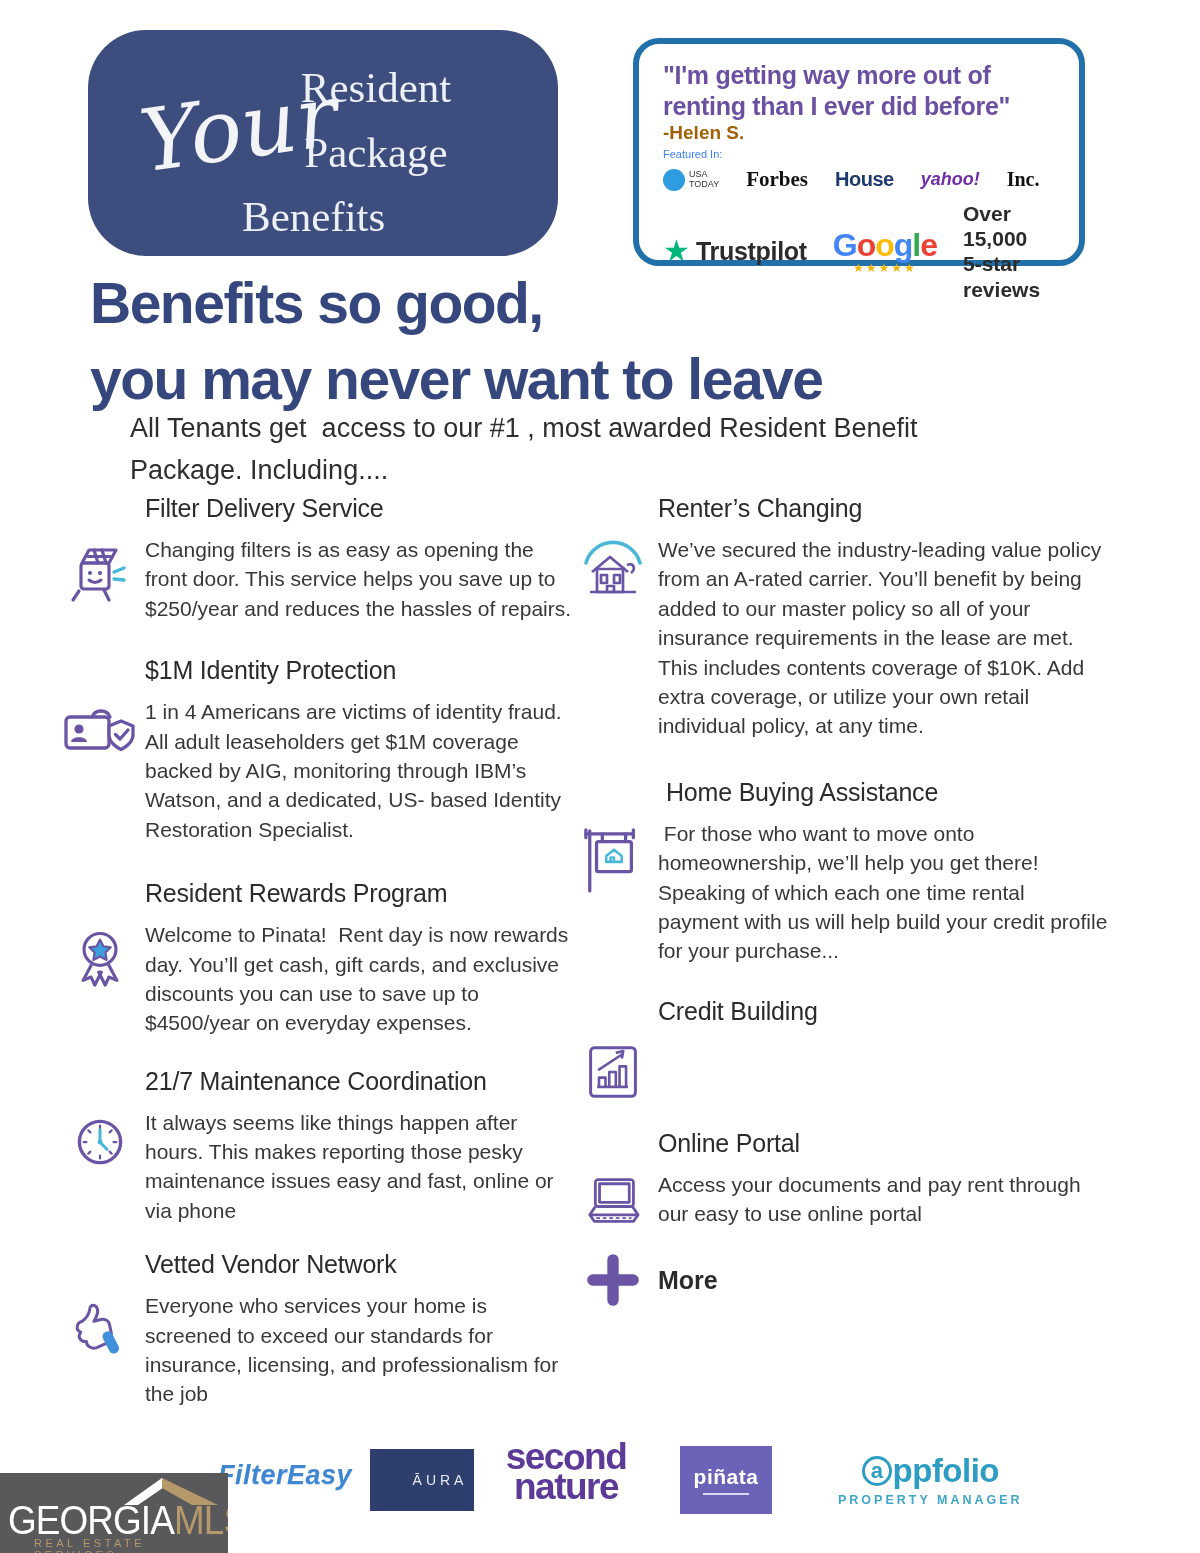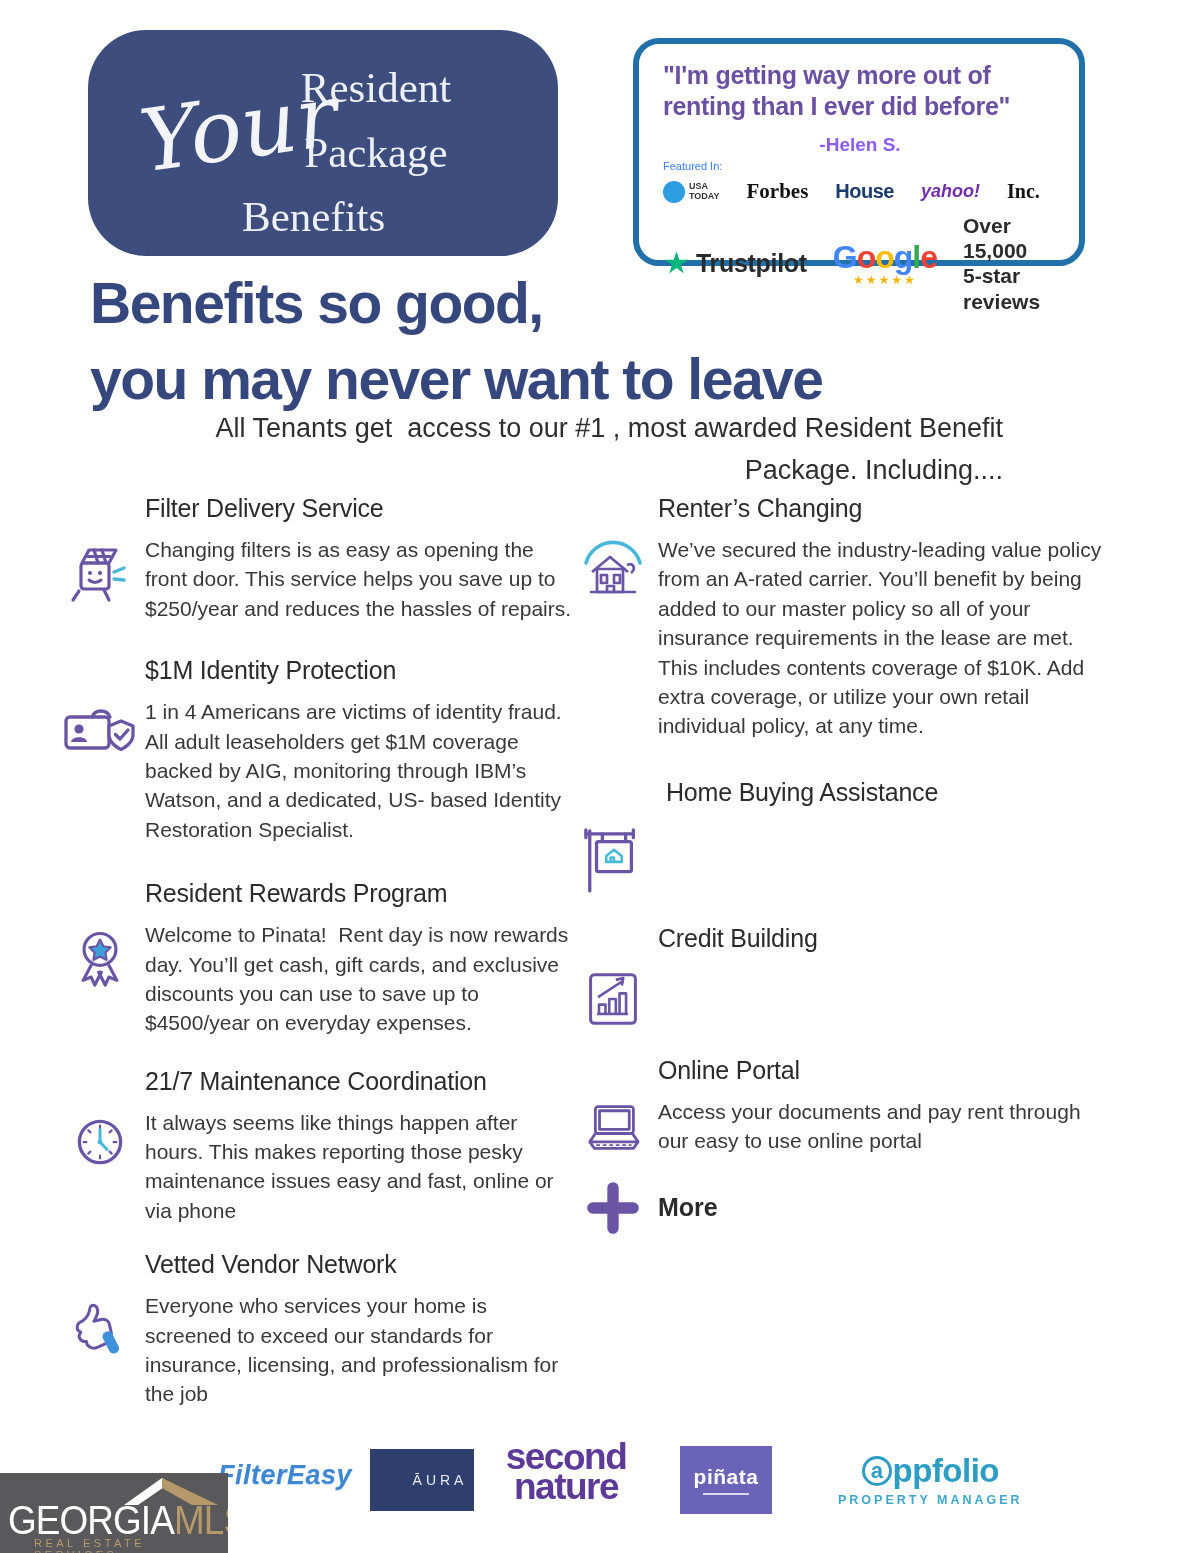--- a/index.html
+++ b/index.html
@@ -25,47 +25,47 @@
     line-height:1.5;
   }
 
   
   .quote-box {
     position:absolute; left:633px; top:38px; width:452px; height:228px;
     background:#fff; border:6px solid #2270a9; border-radius:26px;
     padding:16px 22px 10px 24px;
   }
   .quote { color:#6b4fa1; font-weight:bold; font-size:25px; line-height:1.22; letter-spacing:-0.3px; }
-  .attribution { text-align:center; color:#8b5cf6; font-weight:bold; font-size:19px; margin-top:13px; }
+  .attribution { text-align:left; color:#a16207; font-weight:bold; font-size:19px; margin-top:1px; }
   .featured-label { color:#3b82f6; font-size:11px; margin-top:4px; }
   .press-row { display:flex; align-items:center; gap:27px; margin-top:7px; }
   .usa-today { display:flex; align-items:center; gap:4px; }
   .usa-circle { width:22px; height:22px; border-radius:50%; background:#2d9ce0; }
-  .usa-text { font-size:9px; font-weight:bold; color:#333; line-height:1.1; }
+  .usa-text { font-size:9px; font-weight:normal; color:#333; line-height:1.1; }
   .forbes { font-family:"Liberation Serif", serif; font-weight:bold; font-size:21px; color:#111; }
   .house  { font-weight:bold; font-size:20px; color:#1d3a6e; letter-spacing:-0.5px; }
   .yahoo  { font-weight:bold; font-style:italic; font-size:18px; color:#6f2da8; }
   .inc    { font-family:"Liberation Serif", serif; font-weight:bold; font-size:20px; color:#111; }
   .reviews-row { display:flex; align-items:center; gap:26px; margin-top:9px; }
   .trustpilot { display:flex; align-items:center; gap:6px; }
   .tp-star { color:#00b67a; font-size:30px; line-height:1; }
   .tp-label { font-size:25px; font-weight:bold; color:#2b2b2b; letter-spacing:-0.3px; }
   .google-block { text-align:center; }
   .google-word span { font-size:32px; font-weight:bold; letter-spacing:-1px; }
   .google-stars { color:#f4b400; font-size:12px; letter-spacing:2px; margin-top:-3px; }
   .reviews-text { font-size:21px; font-weight:bold; color:#2b2b2b; line-height:1.2; }
 
   
   .headline { position:absolute; left:90px; top:266px; width:1050px; }
   .headline div {
     font-size:57px; font-weight:bold; color:#35477d; letter-spacing:-1.5px; line-height:1.33;
   }
   .subheadline {
-    position:absolute; left:143px; top:408px; width:860px;
-    font-size:27px; color:#2e2e2e; line-height:1.55; white-space:pre-wrap;text-align:right;
+    position:absolute; left:130px; top:408px; width:860px;
+    font-size:27px; color:#2e2e2e; line-height:1.55; white-space:pre-wrap;
   }
 
   
   .col-left  { position:absolute; left:55px;  top:494px; width:520px; }
   .col-right { position:absolute; left:568px; top:494px; width:540px; }
   .benefit { display:grid; grid-template-columns:90px 1fr; }
   .b-title { grid-column:2; font-size:25px; font-weight:normal; color:#2b2b2b; margin-bottom:12px; letter-spacing:-0.2px; }
   .b-icon  { grid-column:1; justify-self:center; align-self:start; margin-top:4px; }
   .b-body  { grid-column:2; font-size:21px; color:#383838; line-height:1.4; white-space:pre-wrap; }
   .mb1 { margin-bottom:33px; } .mb2 { margin-bottom:35px; } .mb3 { margin-bottom:29px; }
@@ -285,20 +285,21 @@
         <g fill="none" stroke="#6a55a4" stroke-width="3.4" stroke-linecap="round" stroke-linejoin="round">
           <path d="M8 8 v62"></path>
           <path d="M4 11 h49"></path>
           <path d="M4 7 v8 M53 7 v8"></path>
           <path d="M21 11 v8 M45 11 v8"></path>
           <rect x="15" y="19" width="36" height="31" rx="2"></rect>
         </g>
         <path d="M25 40 v-6 l8 -6.5 8 6.5 v6 z M29.5 40 v-4.5 h3.5 v4.5" fill="none" stroke="#49b8d8" stroke-width="2.6" stroke-linejoin="round"></path>
       </svg>
     </div>
+    <div class="b-body"> For those who want to move onto homeownership, we’ll help you get there! Speaking of which each one time rental payment with us will help build your credit profile for your purchase...</div>
   </div>
 
   <div class="benefit mb7">
     <div class="b-title">Credit Building</div>
     <div class="b-icon">
       <svg viewBox="0 0 60 64" width="56" height="60">
         <rect x="6" y="6" width="48" height="52" rx="4" fill="none" stroke="#6a55a4" stroke-width="3.2"></rect>
         <g fill="none" stroke="#6a55a4" stroke-width="2.8" stroke-linejoin="round">
           <path d="M15 48 v-10 h7 v10 M26 48 v-16 h7 v16 M37 48 v-22 h7 v22"></path>
           <path d="M14 30 L40 13"></path>

